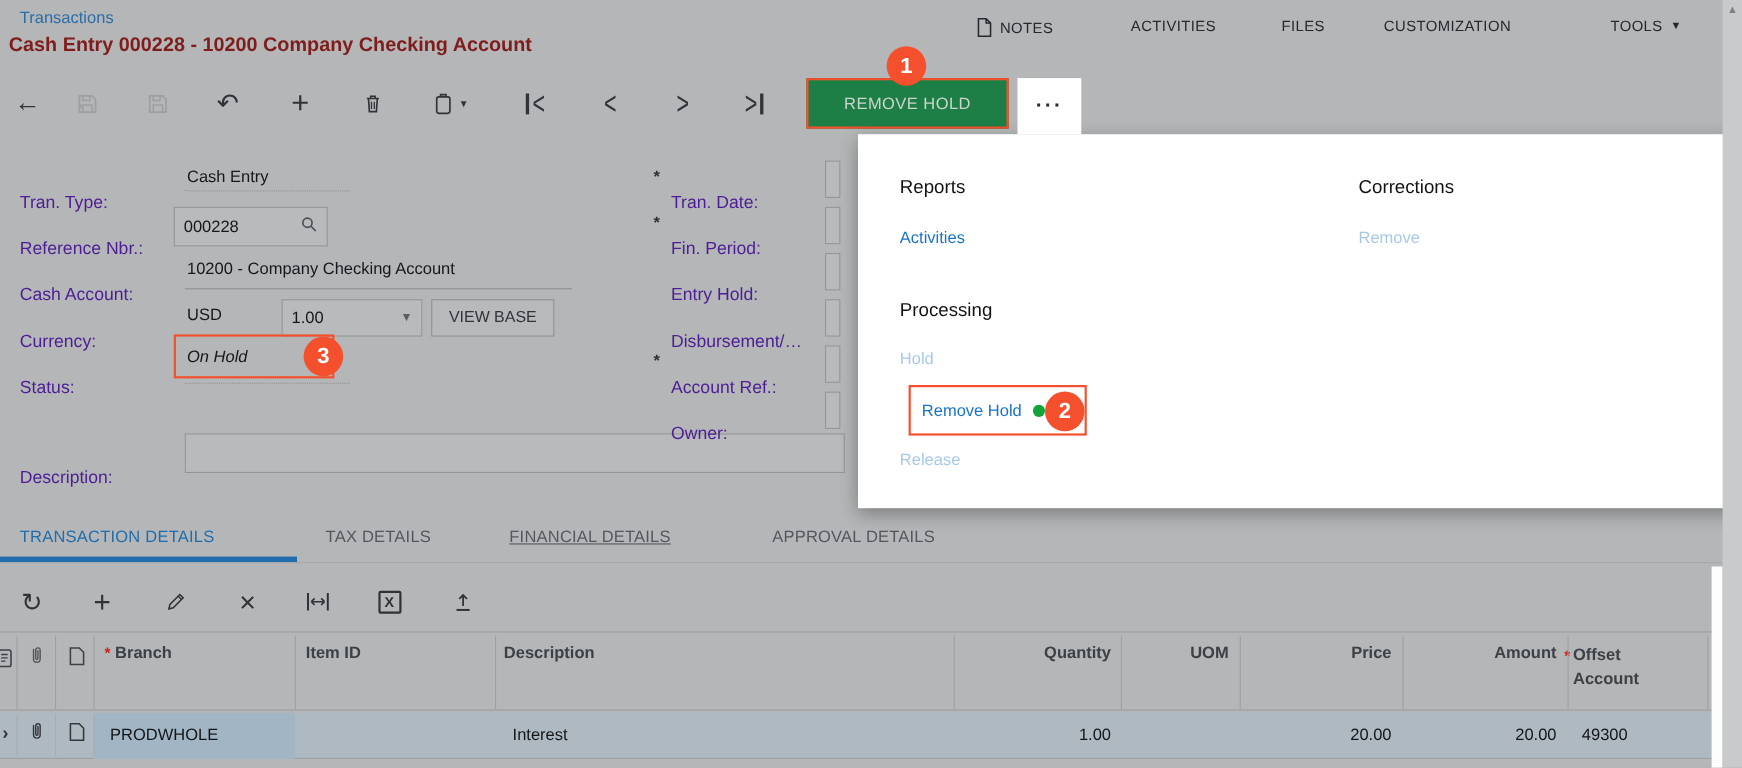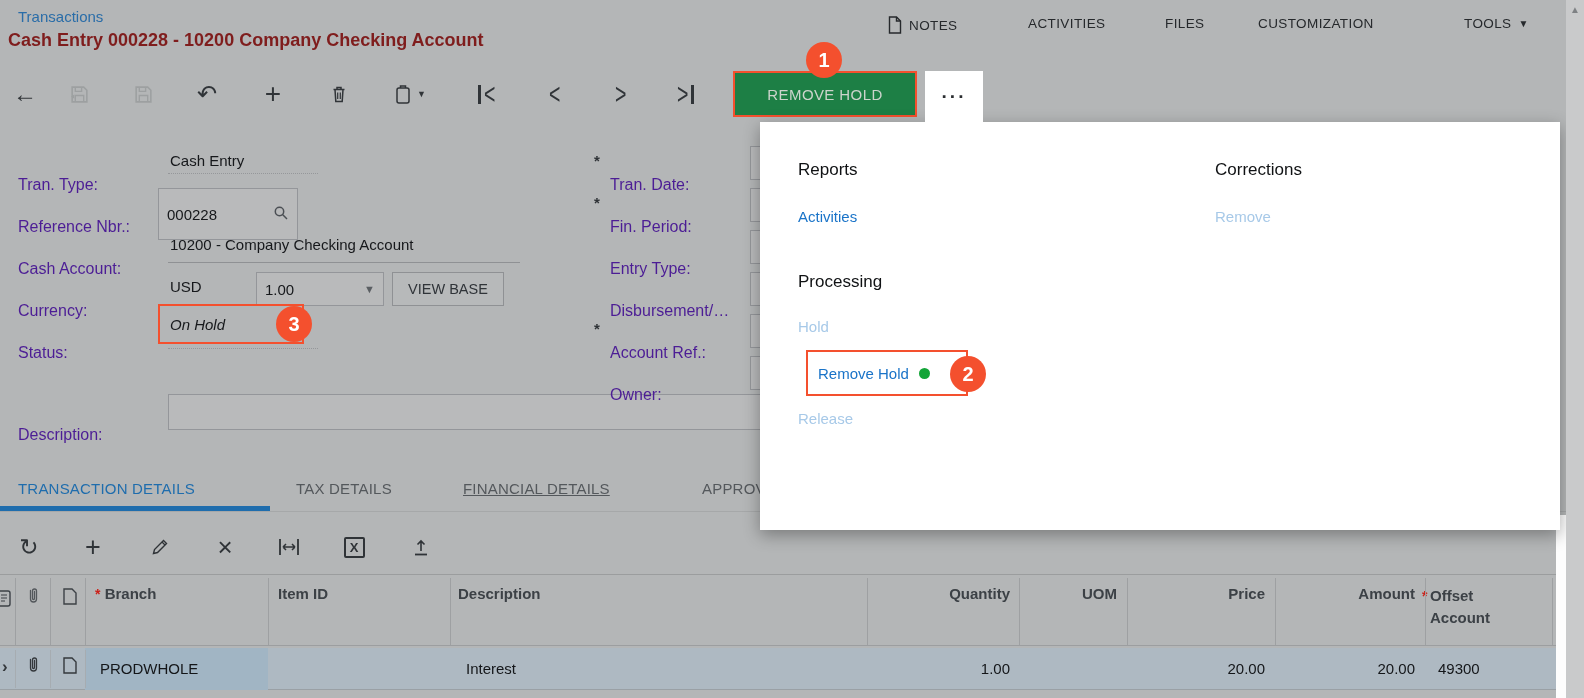--- a/index.html
+++ b/index.html
@@ -44,21 +44,21 @@
   .dotline{border-bottom:1px dotted #95979a;height:0;}
   .solidline{border-bottom:1px solid #8f9194;height:0;}
   .inputbox{box-sizing:border-box;background:#b9babb;border:1px solid #94969a;display:flex;align-items:center;
             font-size:15px;color:#16181b;padding:0 8px;cursor:text;}
   .combo .caret2{margin-left:auto;font-size:11px;color:#5a5e62;}
   .btn-flat{box-sizing:border-box;border:1px solid #8f9194;background:#b7b9ba;display:flex;align-items:center;justify-content:center;
             font-size:14.5px;color:#303439;cursor:pointer;}
   .hl-orange{box-sizing:border-box;border:2px solid #f4502e;background:transparent;z-index:8;}
   .sliver{box-sizing:border-box;width:14px;height:34px;background:#b9babb;border:1px solid #94969a;}
   
-  .panel{left:760px;top:122px;width:800px;height:408px;background:#ffffff;z-index:14;
+  .panel{left:780px;top:122px;width:800px;height:340px;background:#ffffff;z-index:14;
          box-shadow:0 5px 16px rgba(0,0,0,.33);}
   .ph{position:absolute;font-size:17px;color:#101214;}
   .pitem{position:absolute;font-size:15px;color:#1973c8;cursor:pointer;}
   .pitem.disabled{color:#a7c9e8;cursor:default;}
   .rh-box{position:absolute;left:46px;top:228px;width:162px;height:46px;box-sizing:border-box;
           border:2px solid #f4502e;display:flex;align-items:center;padding-left:10px;gap:10px;}
   .dot-green{width:11px;height:11px;border-radius:50%;background:#13a538;display:inline-block;}
   
   .tab{top:480px;font-size:15px;color:#54585c;letter-spacing:.2px;cursor:pointer;}
   .tab.active{color:#1f6dad;}
@@ -162,21 +162,21 @@
 
 <div class="abs btn-remove-hold">REMOVE HOLD</div>
 <div class="abs badge" style="left:806px;top:42px;">1</div>
 <div class="abs btn-more">···</div>
 
 <div class="abs flabel" style="left:18px;top:152px;">Tran. Type:</div>
 <div class="abs fval" style="left:170px;top:152px;">Cash Entry</div>
 <div class="abs dotline" style="left:168px;top:173px;width:150px;"></div>
 
 <div class="abs flabel" style="left:18px;top:194px;">Reference Nbr.:</div>
-<div class="abs inputbox" style="left:158px;top:188px;width:140px;height:52px;">
+<div class="abs inputbox" style="left:158px;top:188px;width:140px;height:36px;">
   <span>000228</span>
   <span style="margin-left:auto;">
     <svg width="16" height="16" viewBox="0 0 16 16">
         <circle cx="6.5" cy="6.5" r="4.2" fill="none" stroke="#4b4f54" stroke-width="1.5"></circle>
         <path d="M9.8 9.8L14 14" stroke="#4b4f54" stroke-width="1.5"></path>
       </svg>
   </span>
 </div>
 
 <div class="abs flabel" style="left:18px;top:236px;">Cash Account:</div>
@@ -199,21 +199,21 @@
 
 <div class="abs flabel" style="left:18px;top:402px;">Description:</div>
 <div class="abs inputbox" style="left:168px;top:394px;width:600px;height:36px;">
   <span></span>
 </div>
 
 <div class="abs ast" style="left:594px;top:152px;">*</div>
 <div class="abs flabel" style="left:610px;top:152px;">Tran. Date:</div>
 <div class="abs ast" style="left:594px;top:194px;">*</div>
 <div class="abs flabel" style="left:610px;top:194px;">Fin. Period:</div>
-<div class="abs flabel" style="left:610px;top:236px;">Entry Type:</div>
+<div class="abs flabel" style="left:610px;top:236px;">Entry Hold:</div>
 <div class="abs flabel" style="left:610px;top:278px;">Disbursement/…</div>
 <div class="abs ast" style="left:594px;top:320px;">*</div>
 <div class="abs flabel" style="left:610px;top:320px;">Account Ref.:</div>
 <div class="abs flabel" style="left:610px;top:362px;">Owner:</div>
 
 <div class="abs sliver" style="left:750px;top:146px;"></div>
 <div class="abs sliver" style="left:750px;top:188px;"></div>
 <div class="abs sliver" style="left:750px;top:230px;"></div>
 <div class="abs sliver" style="left:750px;top:272px;"></div>
 <div class="abs sliver" style="left:750px;top:314px;"></div>

